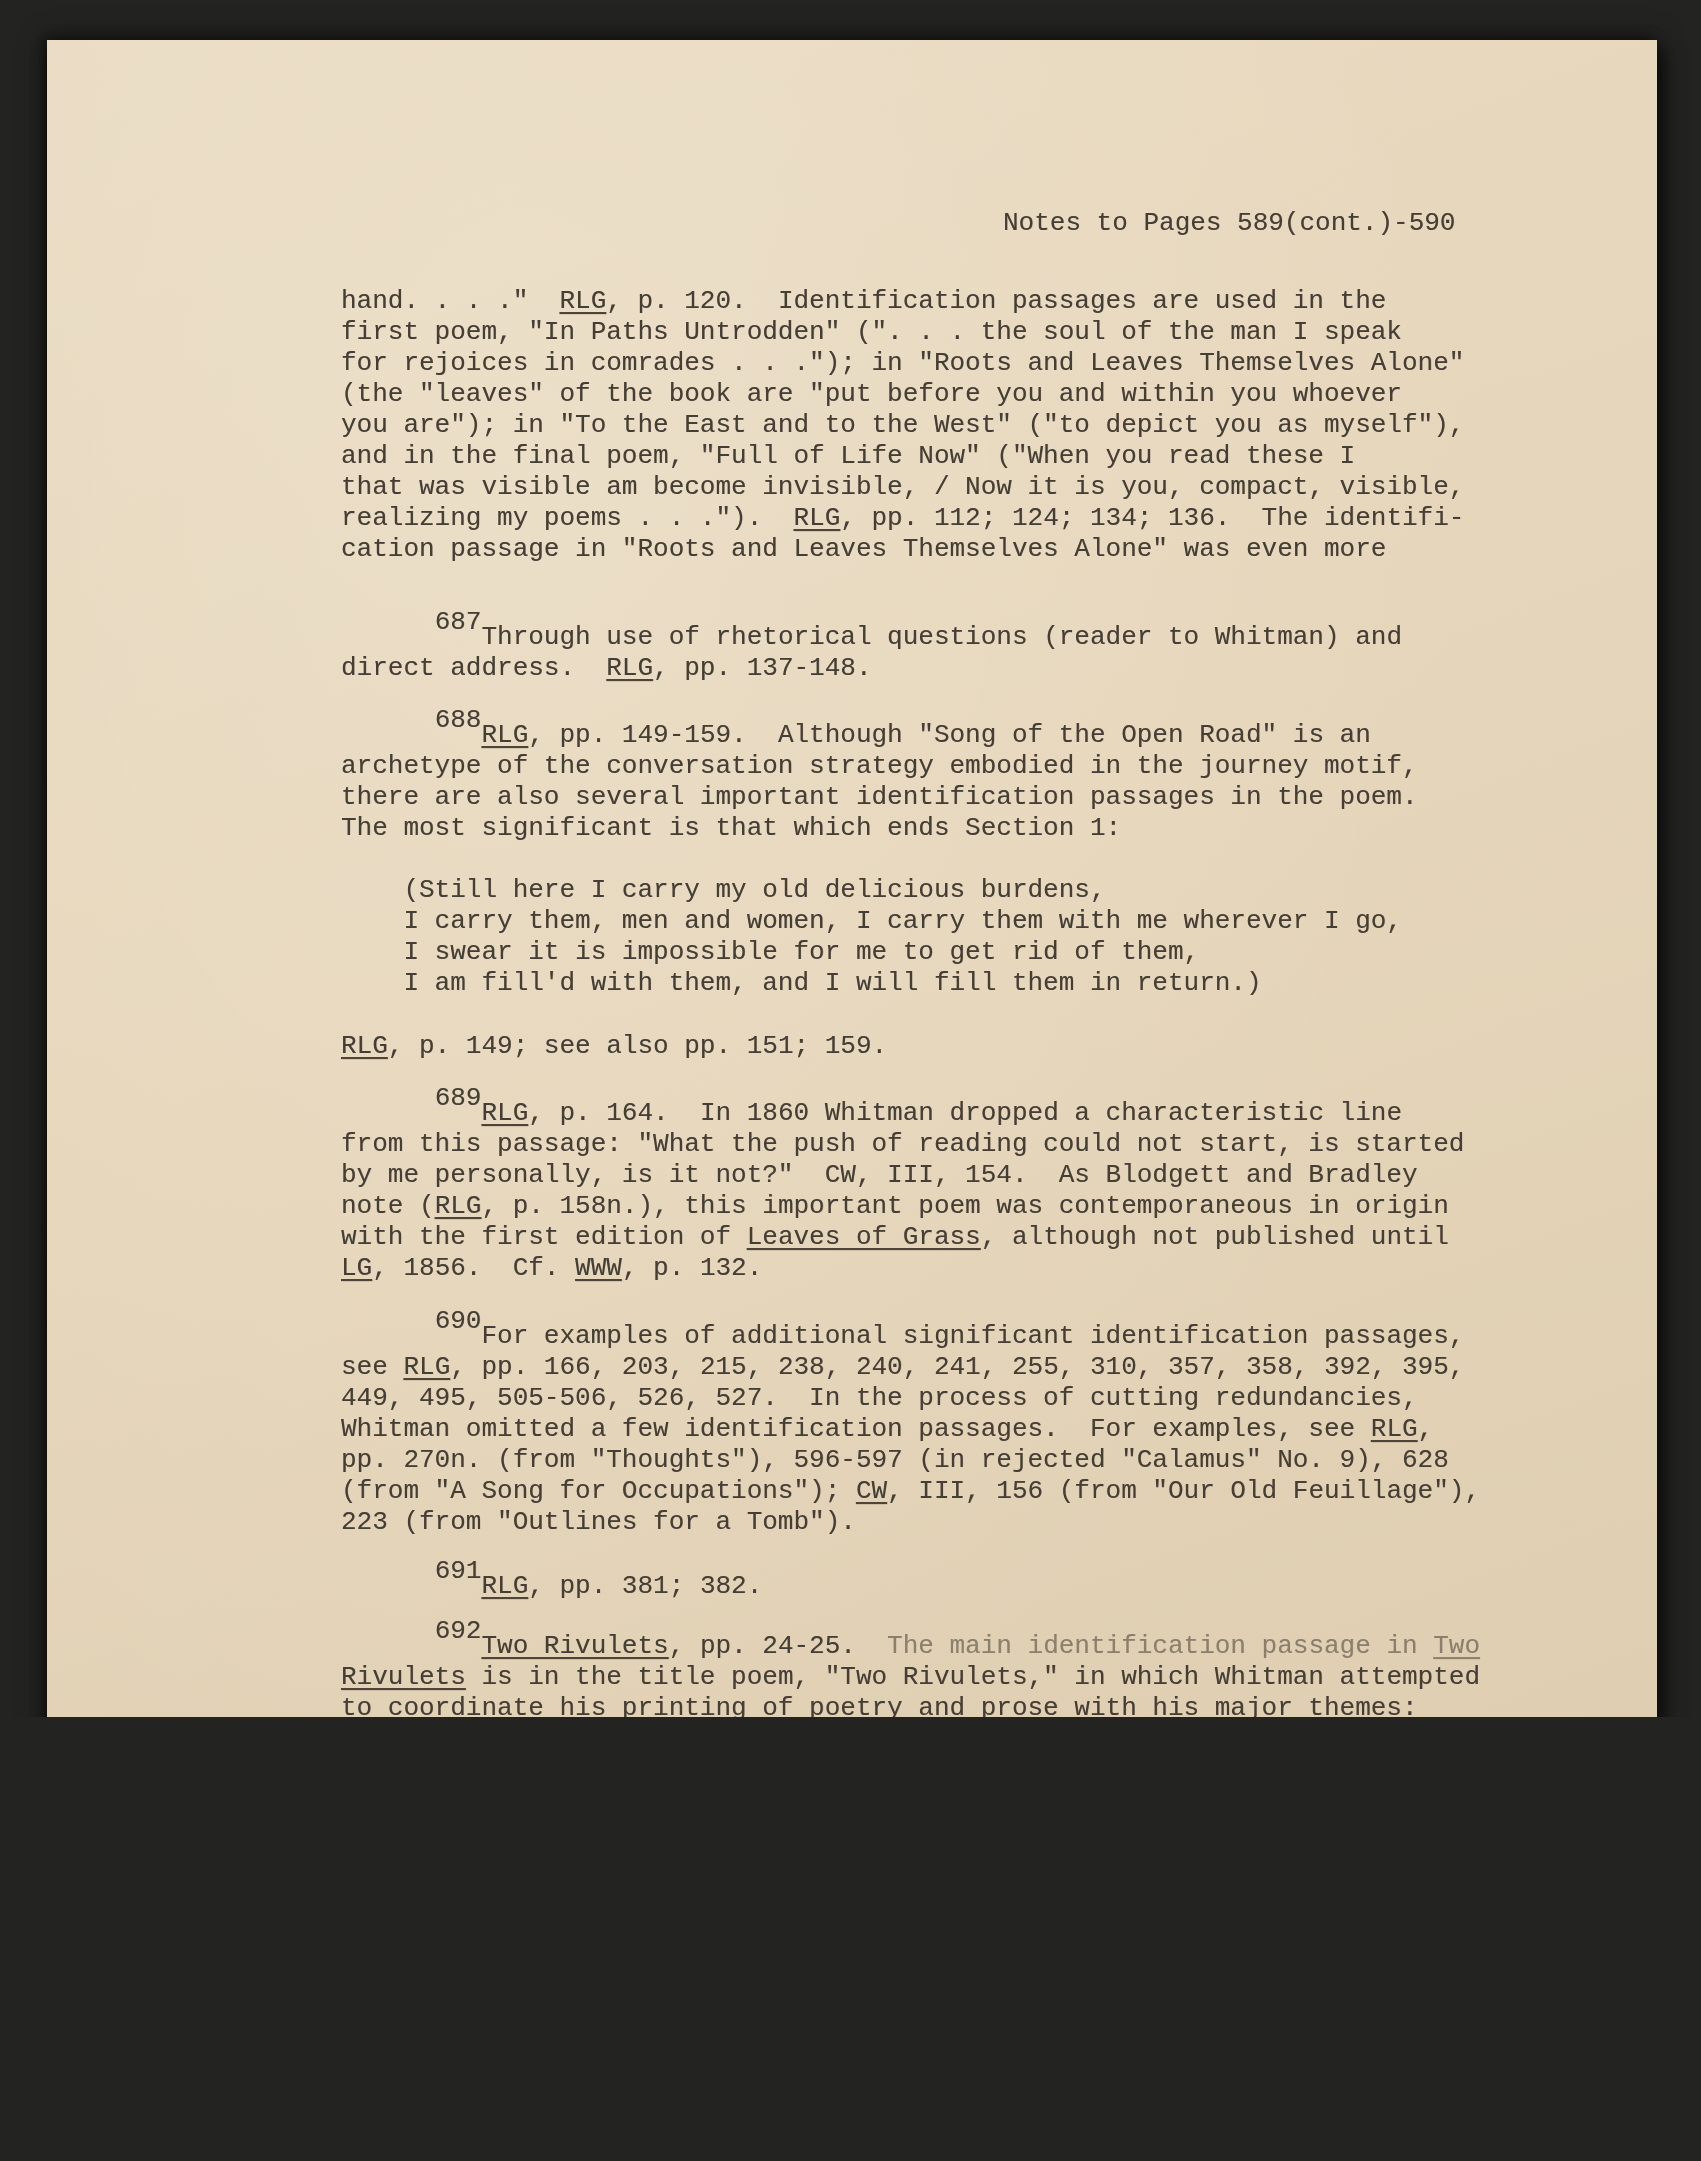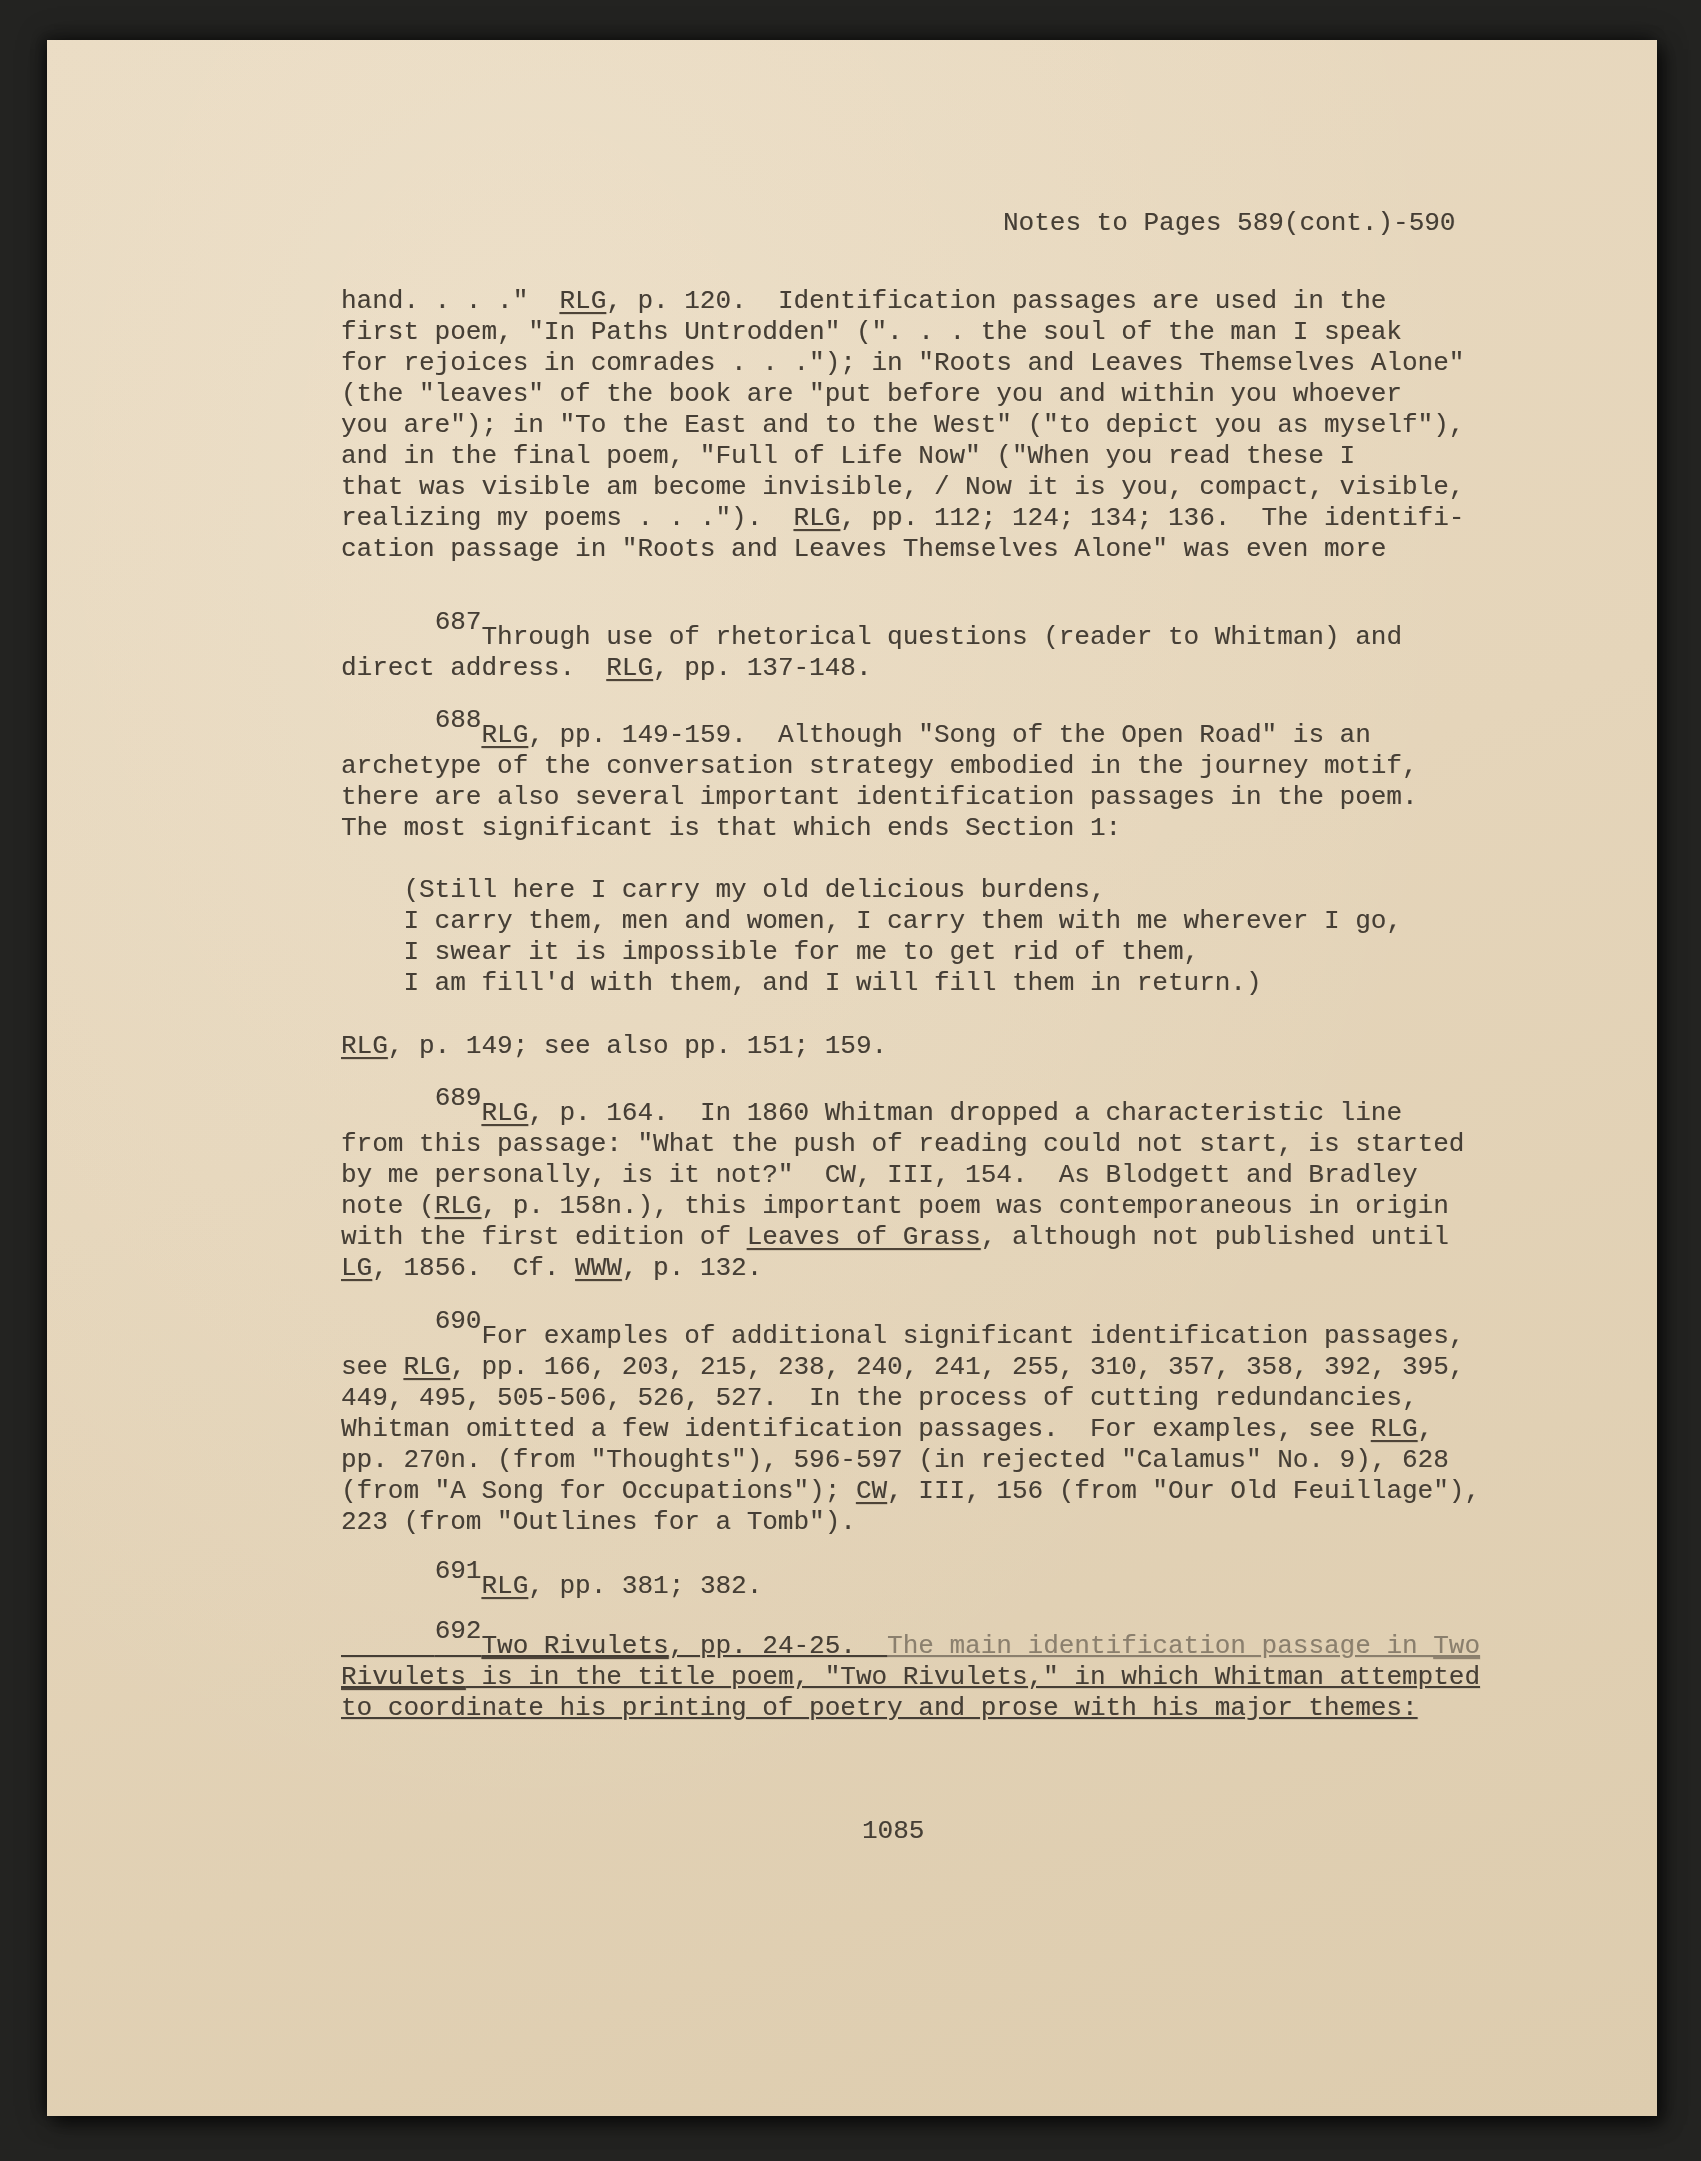--- a/index.html
+++ b/index.html
@@ -7,21 +7,21 @@
     --paper: #e5d5ba;
     --ink: #453e35;
     --underline: #4e4438;
   }
   * { box-sizing: border-box; }
   html, body { margin: 0; padding: 0; background: var(--backdrop); }
 
   .scan {
     position: relative;
     width: 1702px;
-    height: 2161px;
+    height: 1717px;
     background:
       radial-gradient(ellipse at 50% 45%, rgba(60,58,54,0.25) 0%, rgba(0,0,0,0) 55%),
       var(--backdrop);
     overflow: hidden;
   }
 
   .paper {
     position: absolute;
     left: 47px;
     top: 40px;
@@ -64,21 +64,21 @@
 
   .running-head { top: 168px; left: 956px; }
   .para-continuation { top: 246px; }
   .footnote-687 { top: 582px; font-family: Liberation Mono, monospace; }
   .footnote-688 { top: 680px; }
   .poem-688 { top: 835px; }
   .close-688 { top: 959px; margin-top: 32px; }
   .footnote-689 { top: 1058px; }
   .footnote-690 { top: 1281px; }
   .footnote-691 { top: 1531px; }
-  .footnote-692 { top: 1591px; text-decoration: underline; }
+  .footnote-692 { top: 1591px; }
   .page-number { top: 1776px; left: 815px; }
 </style>
 </head>
 <body>
 
 <div class="scan">
   <div class="paper">
 
     <div class="block running-head">
       <div class="line"><span>Notes to Pages 589(cont.)-590</span></div>

